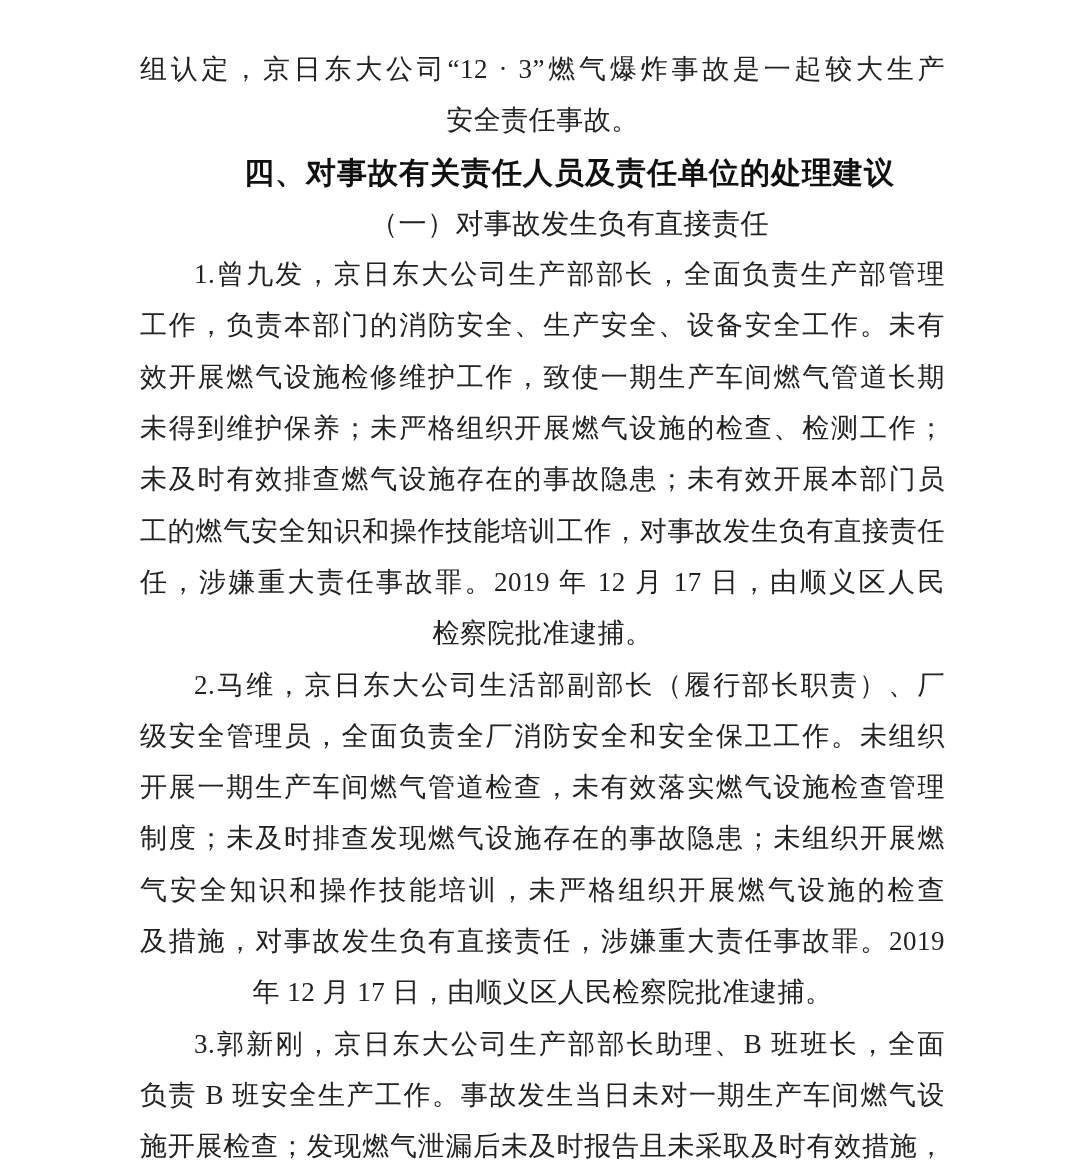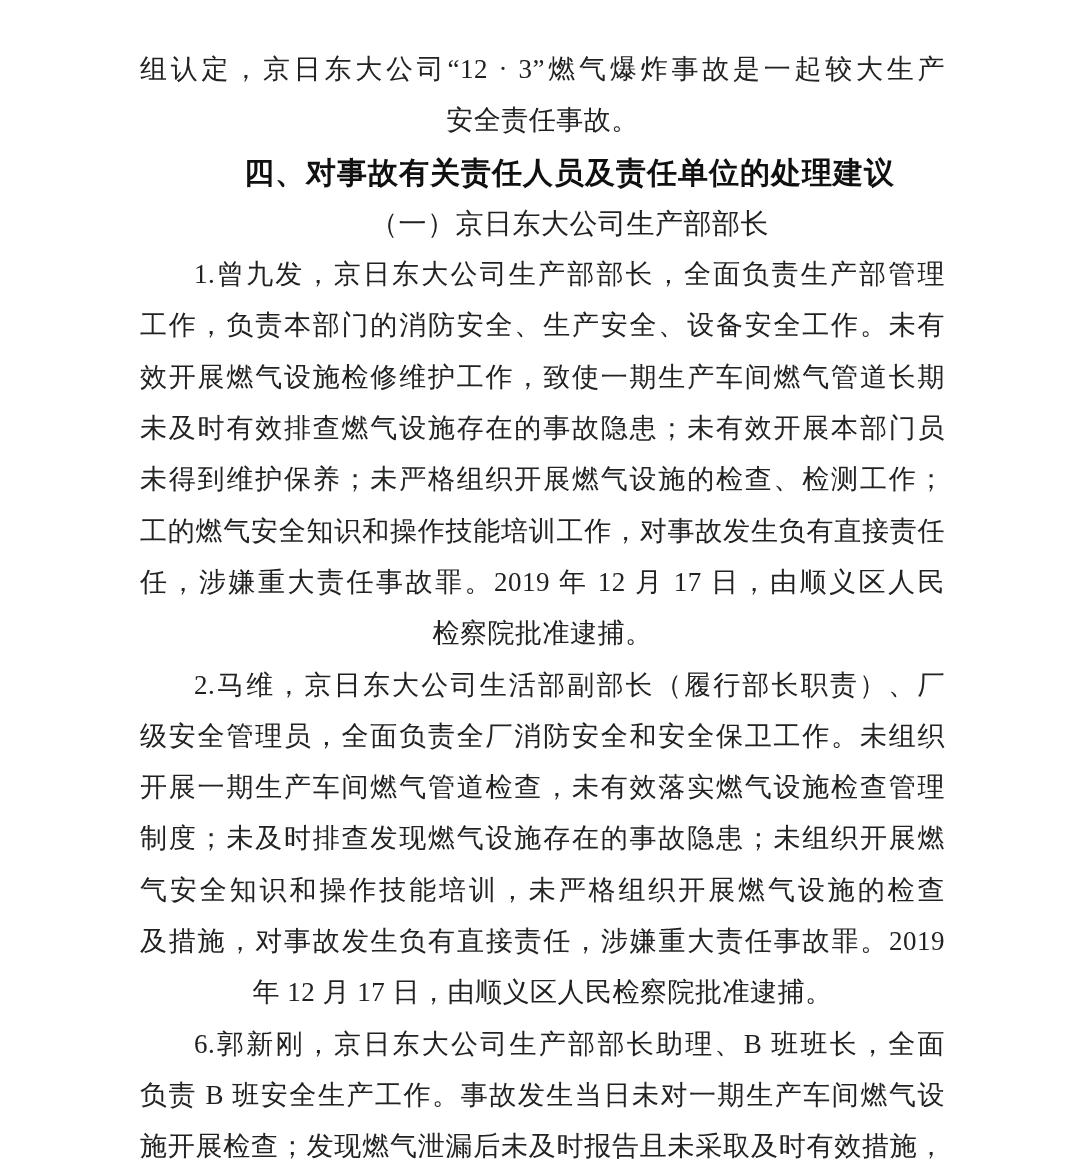--- a/index.html
+++ b/index.html
@@ -54,33 +54,33 @@
   }
 </style>
 </head>
 <body>
 
 <div class="page">
   <div class="content">
       <div class="line body justify">组认定，京日东大公司“12 · 3”燃气爆炸事故是一起较大生产</div>
       <div class="line body">安全责任事故。</div>
       <div class="line heading indent">四、对事故有关责任人员及责任单位的处理建议</div>
-      <div class="line subheading indent">（一）京日东大公司生产部部长</div>
+      <div class="line subheading indent">（一）对事故发生负有直接责任</div>
       <div class="line body indent justify">1.曾九发，京日东大公司生产部部长，全面负责生产部管理</div>
       <div class="line body justify">工作，负责本部门的消防安全、生产安全、设备安全工作。未有</div>
       <div class="line body justify">效开展燃气设施检修维护工作，致使一期生产车间燃气管道长期</div>
+      <div class="line body justify">未得到维护保养；未严格组织开展燃气设施的检查、检测工作；</div>
       <div class="line body justify">未及时有效排查燃气设施存在的事故隐患；未有效开展本部门员</div>
-      <div class="line body justify">未得到维护保养；未严格组织开展燃气设施的检查、检测工作；</div>
       <div class="line body justify">工的燃气安全知识和操作技能培训工作，对事故发生负有直接责任</div>
       <div class="line body justify">任，涉嫌重大责任事故罪。2019 年 12 月 17 日，由顺义区人民</div>
       <div class="line body">检察院批准逮捕。</div>
       <div class="line body indent justify">2.马维，京日东大公司生活部副部长（履行部长职责）、厂</div>
       <div class="line body justify">级安全管理员，全面负责全厂消防安全和安全保卫工作。未组织</div>
       <div class="line body justify">开展一期生产车间燃气管道检查，未有效落实燃气设施检查管理</div>
       <div class="line body justify">制度；未及时排查发现燃气设施存在的事故隐患；未组织开展燃</div>
       <div class="line body justify">气安全知识和操作技能培训，未严格组织开展燃气设施的检查</div>
       <div class="line body justify">及措施，对事故发生负有直接责任，涉嫌重大责任事故罪。2019</div>
       <div class="line body">年 12 月 17 日，由顺义区人民检察院批准逮捕。</div>
-      <div class="line body indent justify">6.郭新刚，京日东大公司生产部部长助理、B 班班长，全面</div>
+      <div class="line body indent justify">3.郭新刚，京日东大公司生产部部长助理、B 班班长，全面</div>
       <div class="line body justify">负责 B 班安全生产工作。事故发生当日未对一期生产车间燃气设</div>
       <div class="line body justify">施开展检查；发现燃气泄漏后未及时报告且未采取及时有效措施，</div>
     </div>
 </div>
 
 </body></html>

